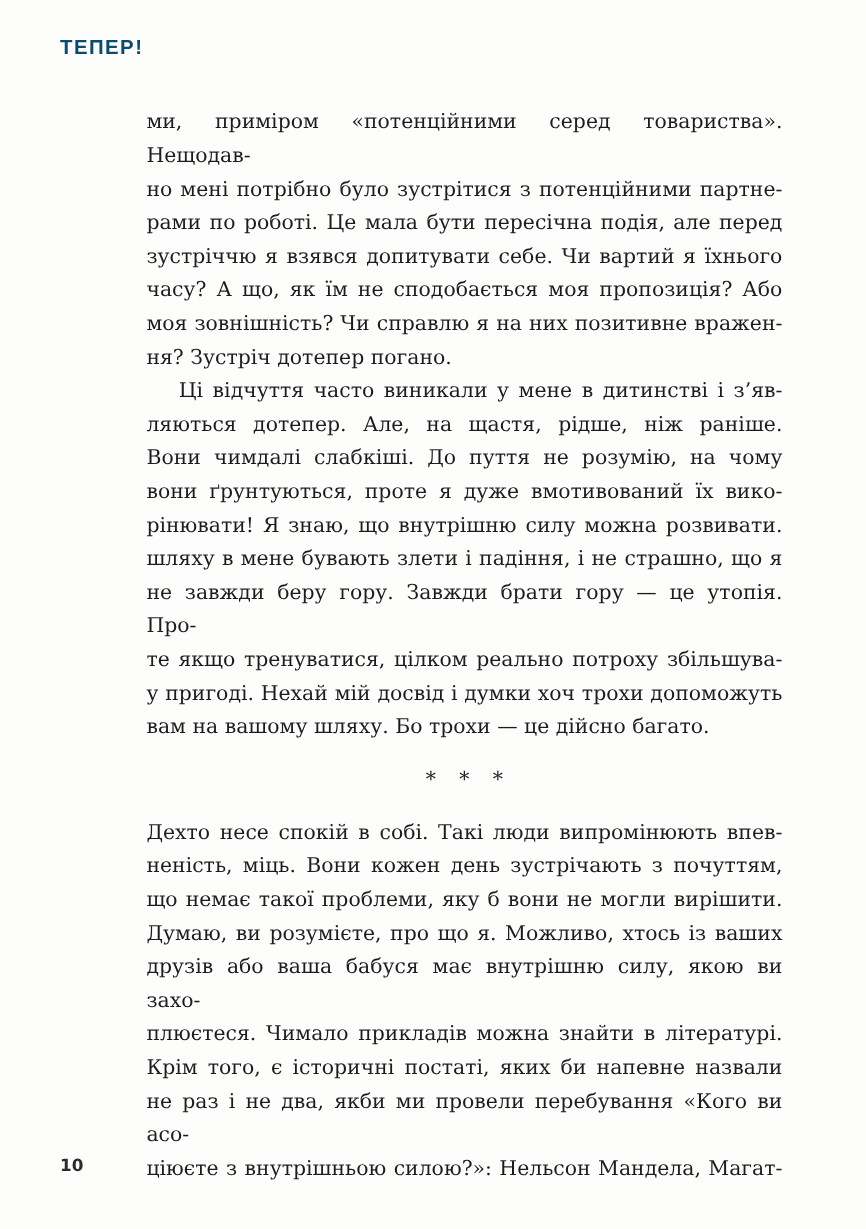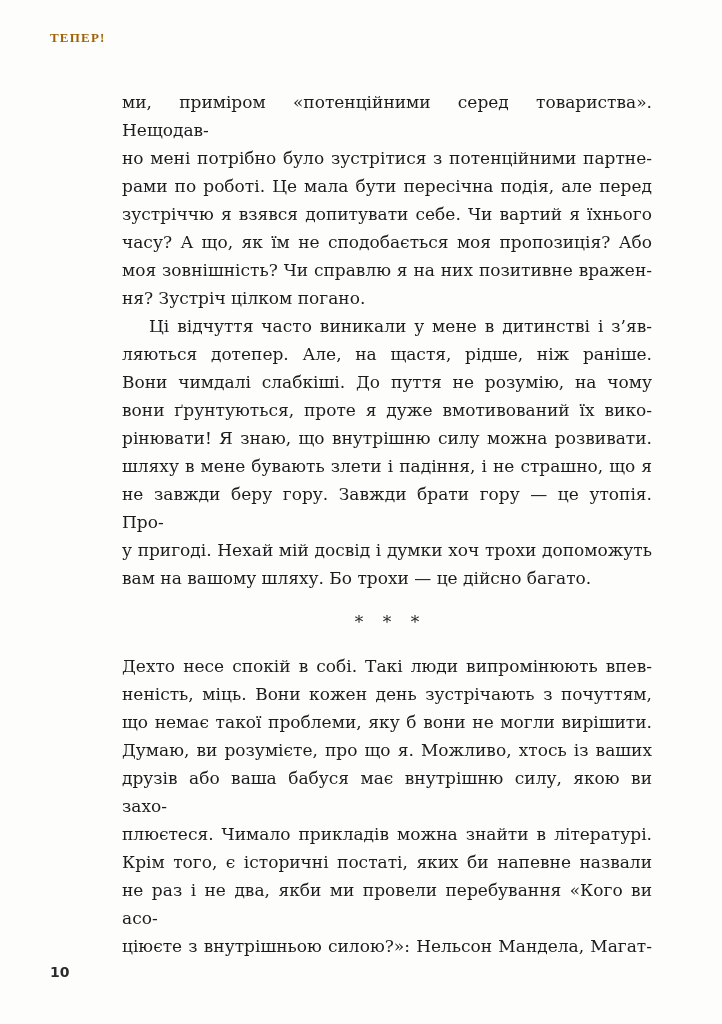--- a/index.html
+++ b/index.html
@@ -9,25 +9,25 @@
   }
   body {
     position: relative;
     background: #fdfdfc;
     color: #1c1c1e;
     font-family: "DejaVu Serif", serif;
   }
   .running-header {
     position: absolute;
     left: 50px; top: 30px;
-    font-family: Liberation Serif, serif;
+    font-family: Liberation Sans, sans-serif;
     font-weight: bold;
-    font-size: 13px;
+    font-size: 17px;
     letter-spacing: 1.2px;
-    color: #a16207;
+    color: #0c4a6e;
   }
   .text-block {
     position: absolute;
     left: 122px; top: 88px;
     width: 530px;
     font-size: 17px;
     line-height: 28px;
   }
   .para { margin: 0; }
   .line { display: block; }
@@ -60,31 +60,32 @@
 
 <main class="text-block">
 
   <p class="para">
     <span class="line just">ми, приміром «потенційними серед товариства». Нещодав-</span>
     <span class="line just">но мені потрібно було зустрітися з потенційними партне-</span>
     <span class="line just">рами по роботі. Це мала бути пересічна подія, але перед</span>
     <span class="line just">зустріччю я взявся допитувати себе. Чи вартий я їхнього</span>
     <span class="line just">часу? А що, як їм не сподобається моя пропозиція? Або</span>
     <span class="line just">моя зовнішність? Чи справлю я на них позитивне вражен-</span>
-    <span class="line">ня? Зустріч цілком погано.</span>
+    <span class="line">ня? Зустріч дотепер погано.</span>
   </p>
 
   <p class="para">
     <span class="line just indent">Ці відчуття часто виникали у мене в дитинстві і з’яв-</span>
     <span class="line just">ляються дотепер. Але, на щастя, рідше, ніж раніше.</span>
     <span class="line just">Вони чимдалі слабкіші. До пуття не розумію, на чому</span>
     <span class="line just">вони ґрунтуються, проте я дуже вмотивований їх вико-</span>
     <span class="line just">рінювати! Я знаю, що внутрішню силу можна розвивати.</span>
     <span class="line just">шляху в мене бувають злети і падіння, і не страшно, що я</span>
     <span class="line just">не завжди беру гору. Завжди брати гору — це утопія. Про-</span>
+    <span class="line just">те якщо тренуватися, цілком реально потроху збільшува-</span>
     <span class="line just">у пригоді. Нехай мій досвід і думки хоч трохи допоможуть</span>
     <span class="line">вам на вашому шляху. Бо трохи — це дійсно багато.</span>
   </p>
 
   <div class="separator">* * *</div>
 
   <p class="para">
     <span class="line just">Дехто несе спокій в собі. Такі люди випромінюють впев-</span>
     <span class="line just">неність, міць. Вони кожен день зустрічають з почуттям,</span>
     <span class="line just">що немає такої проблеми, яку б вони не могли вирішити.</span>

